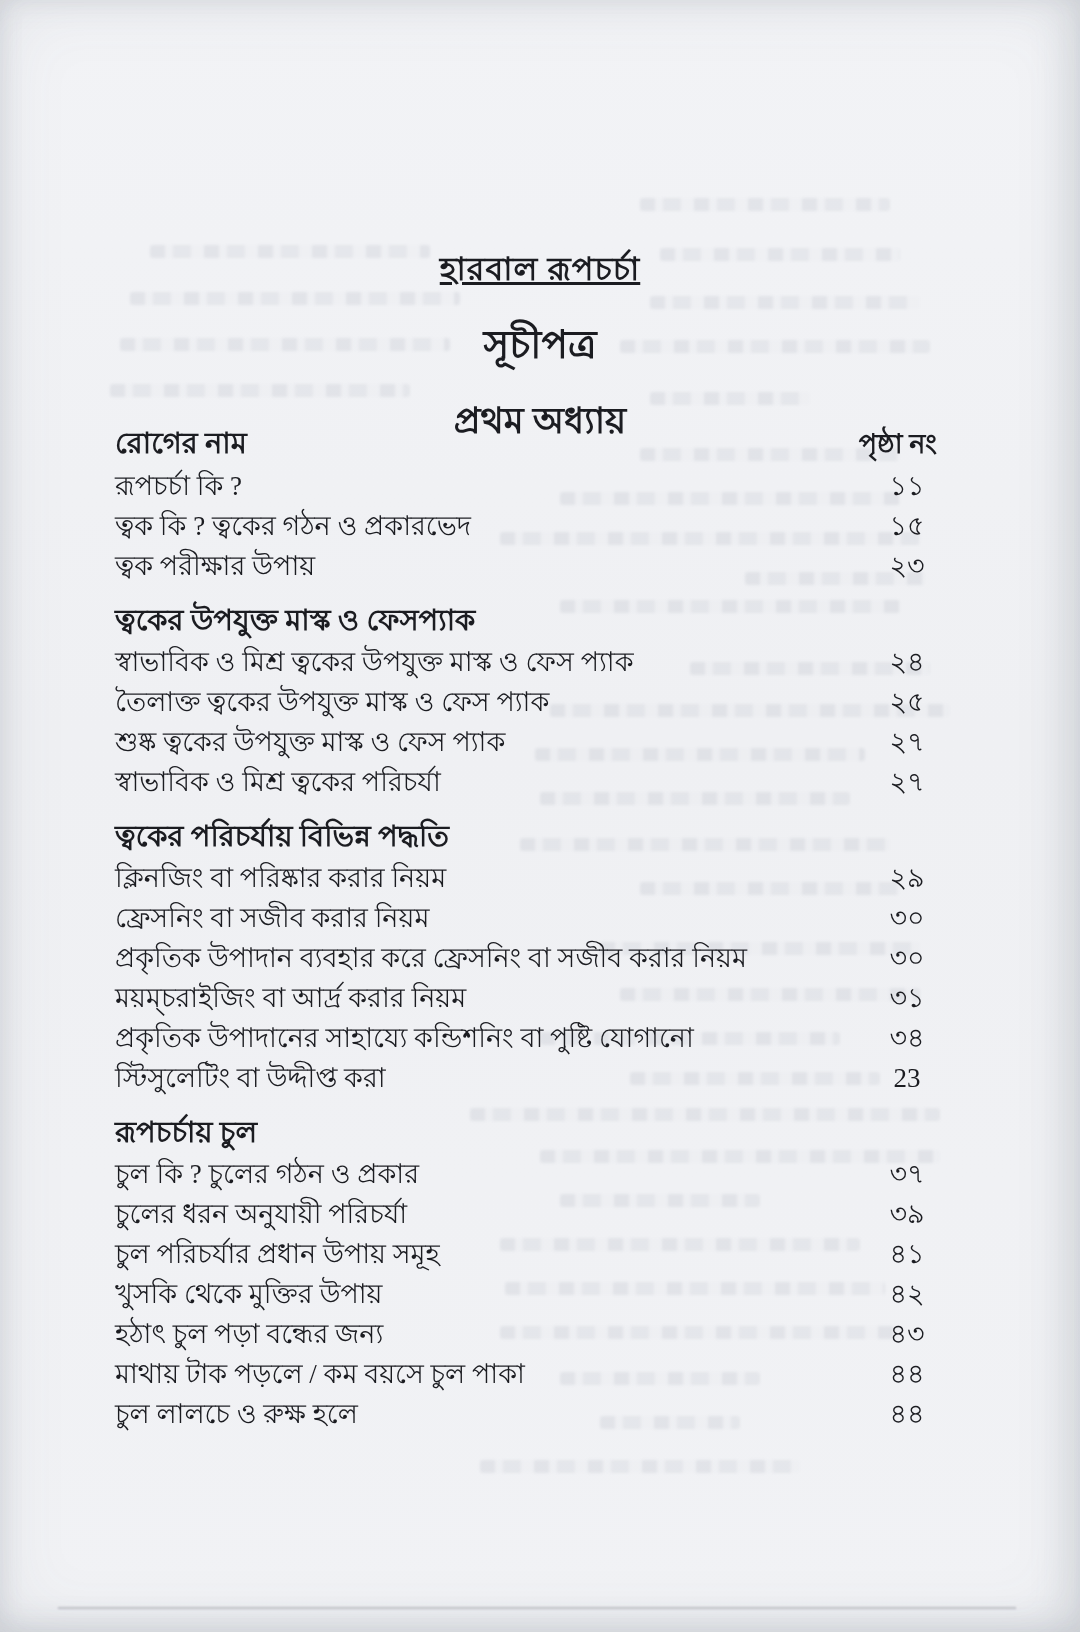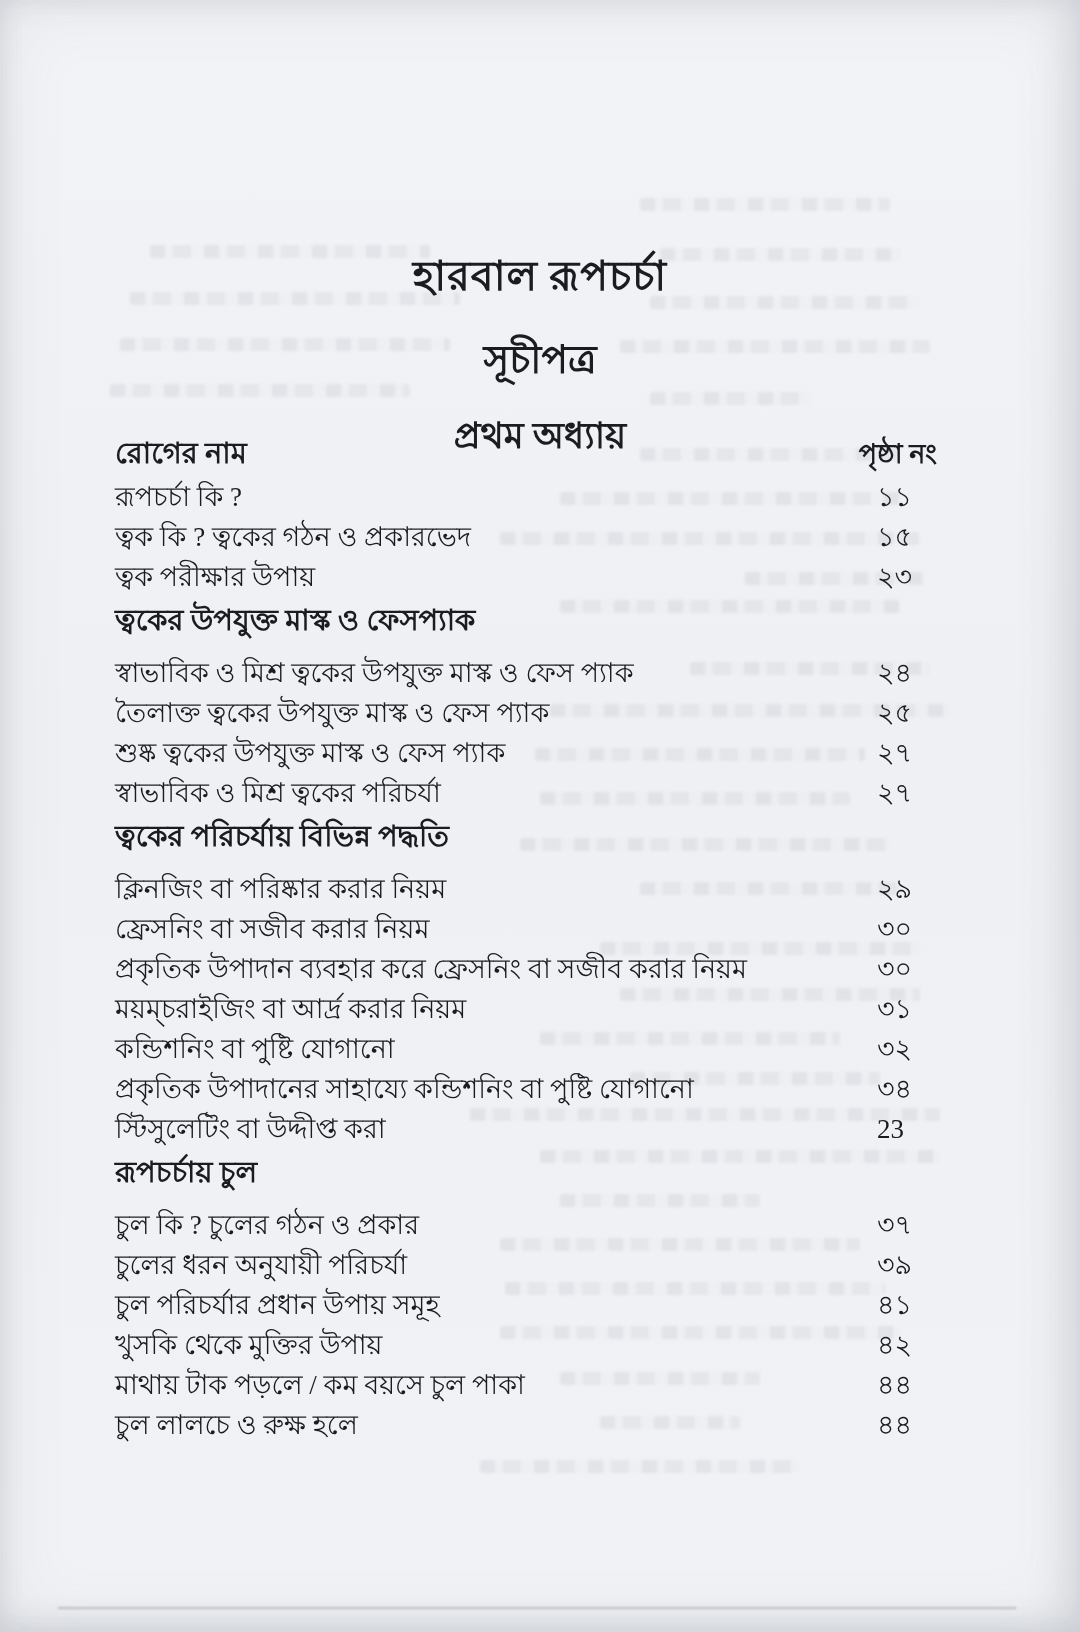--- a/index.html
+++ b/index.html
@@ -14,33 +14,34 @@
     position:absolute;inset:0;pointer-events:none;z-index:5;
     box-shadow:inset 0 0 70px rgba(90,95,110,.10),
                inset -20px 0 35px rgba(90,95,110,.09),
                inset 8px 0 20px rgba(90,95,110,.05),
                inset 0 -14px 28px rgba(90,95,110,.07);
   }
   .page{position:absolute;inset:0;}
   
   .title-block{position:absolute;top:244px;left:0;width:100%;text-align:center;z-index:2;}
   .book-title{
-    font-size:41px;font-weight:700;letter-spacing:1px;margin:0 0 16px 0;
+    font-size:32px;font-weight:700;letter-spacing:1px;margin:0 0 16px 0;
     filter:blur(.3px);
+    text-decoration:underline;
   }
   .toc-title{font-size:39px;font-weight:700;margin:0 0 14px 0;filter:blur(.3px);}
   .chapter-title{font-size:36px;font-weight:700;margin:2px;filter:blur(.3px);}
   
   .toc{position:absolute;top:420px;left:115px;width:822px;z-index:2;}
   .toc-row{
     display:flex;justify-content:space-between;align-items:baseline;
     height:40px;line-height:40px;font-size:27px;filter:blur(.25px);
   }
   .toc-row .topic{white-space:nowrap;}
-  .toc-row .pageno{white-space:nowrap;text-align:left;min-width:60px;margin-top:11px;}
+  .toc-row .pageno{white-space:nowrap;text-align:center;min-width:60px;}
   .header-row{height:46px;line-height:46px;}
   .header-row .topic{font-weight:700;font-size:29px;}
   .header-row .pageno{font-weight:700;font-size:27px;}
   .sec-heading{
     font-weight:700;font-size:29px;height:44px;line-height:44px;
     margin-top:12px;filter:blur(.25px);white-space:nowrap;
   }
   .toc-section{margin:0;}
   
   .ghost{
@@ -116,24 +117,20 @@
         </div>
         <div class="toc-row">
           <span class="topic">প্রকৃতিক উপাদান ব্যবহার করে ফ্রেসনিং বা সজীব করার নিয়ম</span>
           <span class="pageno">৩০</span>
         </div>
         <div class="toc-row">
           <span class="topic">ময়ম্চরাইজিং বা আর্দ্র করার নিয়ম</span>
           <span class="pageno">৩১</span>
         </div>
         <div class="toc-row">
-          <span class="topic">কন্ডিশনিং বা পুষ্টি যোগানো</span>
-          <span class="pageno">৩২</span>
-        </div>
-        <div class="toc-row">
           <span class="topic">প্রকৃতিক উপাদানের সাহায্যে কন্ডিশনিং বা পুষ্টি যোগানো</span>
           <span class="pageno">৩৪</span>
         </div>
         <div class="toc-row">
           <span class="topic">স্টিসুলেটিং বা উদ্দীপ্ত করা</span>
           <span class="pageno">23</span>
         </div>
       </section>
       <section class="toc-section">
         <div class="sec-heading">রূপচর্চায় চুল</div>
@@ -145,20 +142,24 @@
           <span class="topic">চুলের ধরন অনুযায়ী পরিচর্যা</span>
           <span class="pageno">৩৯</span>
         </div>
         <div class="toc-row">
           <span class="topic">চুল পরিচর্যার প্রধান উপায় সমূহ</span>
           <span class="pageno">৪১</span>
         </div>
         <div class="toc-row">
           <span class="topic">খুসকি থেকে মুক্তির উপায়</span>
           <span class="pageno">৪২</span>
+        </div>
+        <div class="toc-row">
+          <span class="topic">হঠাৎ চুল পড়া বন্ধের জন্য</span>
+          <span class="pageno">৪৩</span>
         </div>
         <div class="toc-row">
           <span class="topic">মাথায় টাক পড়লে / কম বয়সে চুল পাকা</span>
           <span class="pageno">৪৪</span>
         </div>
         <div class="toc-row">
           <span class="topic">চুল লালচে ও রুক্ষ হলে</span>
           <span class="pageno">৪৪</span>
         </div>
       </section>

